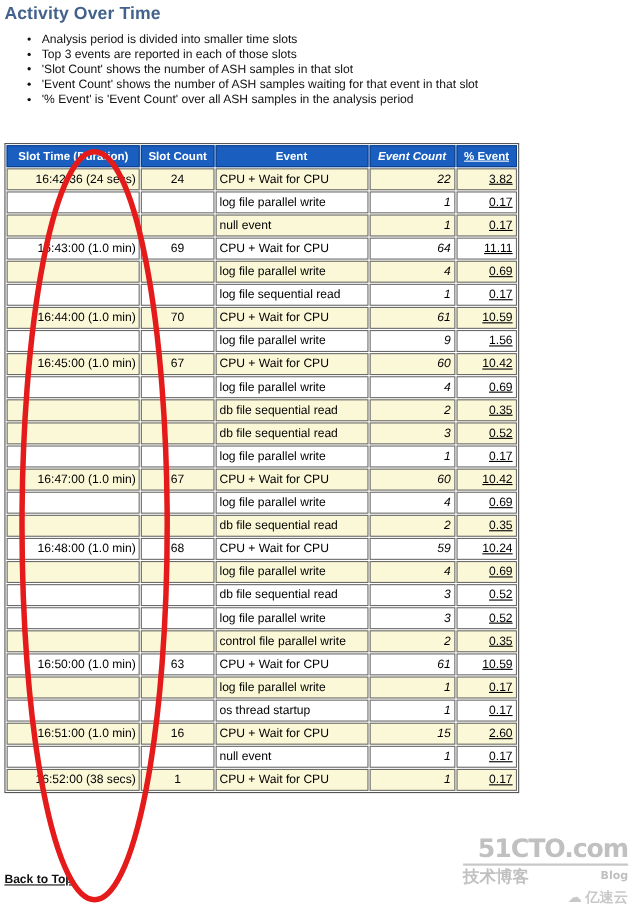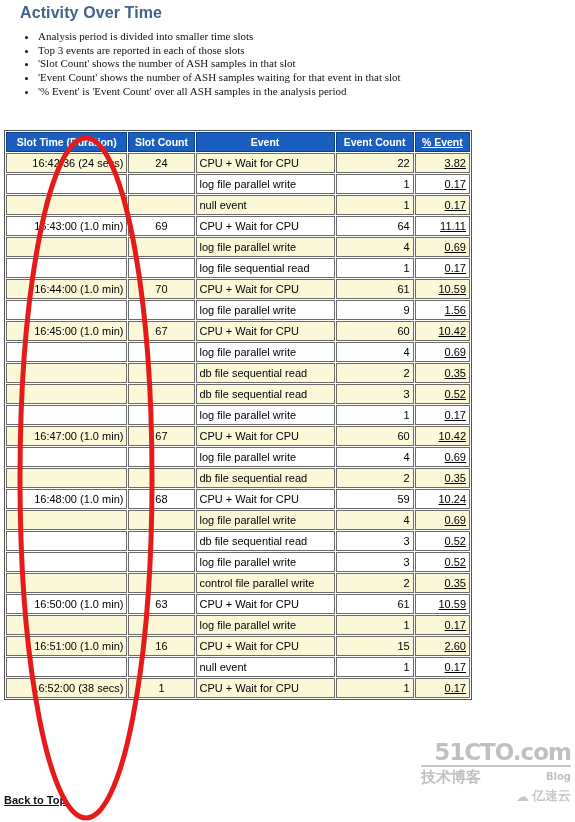--- a/index.html
+++ b/index.html
@@ -9,33 +9,32 @@
     font-family:"Liberation Sans",sans-serif;
     font-size:11px;
     color:#000;
     position:relative;
     overflow:hidden;
   }
   .page{position:relative;width:575px;height:822px;}
 
   h1.page-title{
     margin:0;
-    padding:4px 0 0 20px;
+    padding:4px 0 0 4px;
     font-size:16px;
     font-weight:bold;
     color:#42628c;
     letter-spacing:.1px;
     font-family:"Liberation Sans",sans-serif;
   }
 
   ul.notes{
     margin:8px 0 0 0;
     padding:0 0 0 38px;
     list-style:disc;
-    font-family:Liberation Serif, serif;
   }
   ul.notes li{
     font-size:11px;
     line-height:13.7px;
     color:#111;
     margin:0;
     padding:0;
   }
 
   .table-wrap{
@@ -67,21 +66,21 @@
     height:14px;
     white-space:nowrap;
     overflow:hidden;
   }
   tr.odd td{background:#fbf8d8;}
   tr.even td{background:#ffffff;}
 
   .c-slot{width:122px;text-align:right;}
   .c-cnt{width:62px;text-align:center;}
   .c-evt{width:140px;text-align:left;}
-  .c-ecnt{width:76px;text-align:right;}
+  .c-ecnt{width:76px;text-align:right;font-style:italic;}
   .c-pct{width:52px;text-align:right;text-decoration:underline;}
 
   .back-link{
     position:absolute;
     left:4px; top:794px;
     font-size:11px;
     color:#111;
     text-decoration:underline;
     font-weight:bold;
   }
@@ -101,20 +100,21 @@
     pointer-events:none;
   }
   .wm-main{
     font-family:"DejaVu Sans",sans-serif;
     font-size:23px;
     font-weight:bold;
     color:#8d8d8d;
     letter-spacing:-1px;
     line-height:24px;
     text-align:right;
+    margin-top:20px;
   }
   .wm-rule{
     height:2px;background:#9a9a9a;margin:1px 0 2px 0;
   }
   .wm-sub{
     display:flex;align-items:flex-end;justify-content:space-between;gap:6px;
     line-height:16px;
   }
   .wm-cn{
     font-family:"DejaVu Sans",sans-serif;
@@ -312,20 +312,27 @@
             <td class="c-ecnt">61</td>
             <td class="c-pct">10.59</td>
           </tr>
           <tr class="odd">
             <td class="c-slot"></td>
             <td class="c-cnt"></td>
             <td class="c-evt">log file parallel write</td>
             <td class="c-ecnt">1</td>
             <td class="c-pct">0.17</td>
           </tr>
+          <tr class="even">
+            <td class="c-slot"></td>
+            <td class="c-cnt"></td>
+            <td class="c-evt">os thread startup</td>
+            <td class="c-ecnt">1</td>
+            <td class="c-pct">0.17</td>
+          </tr>
           <tr class="odd">
             <td class="c-slot">16:51:00 (1.0 min)</td>
             <td class="c-cnt">16</td>
             <td class="c-evt">CPU + Wait for CPU</td>
             <td class="c-ecnt">15</td>
             <td class="c-pct">2.60</td>
           </tr>
           <tr class="even">
             <td class="c-slot"></td>
             <td class="c-cnt"></td>

